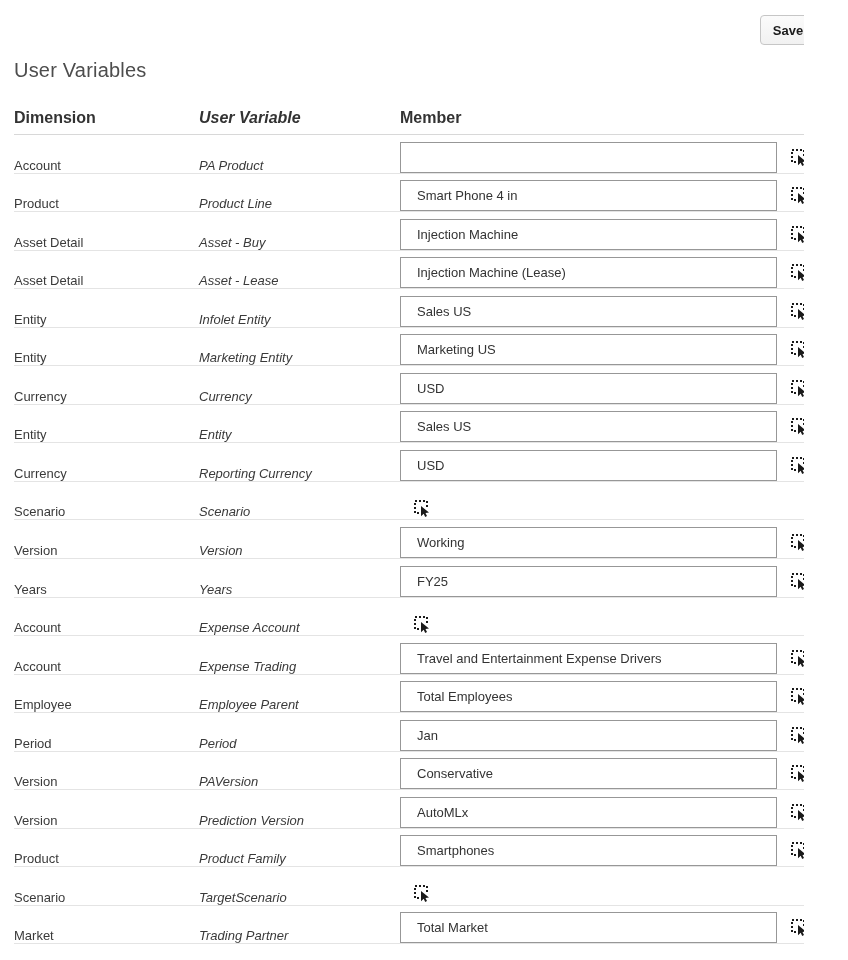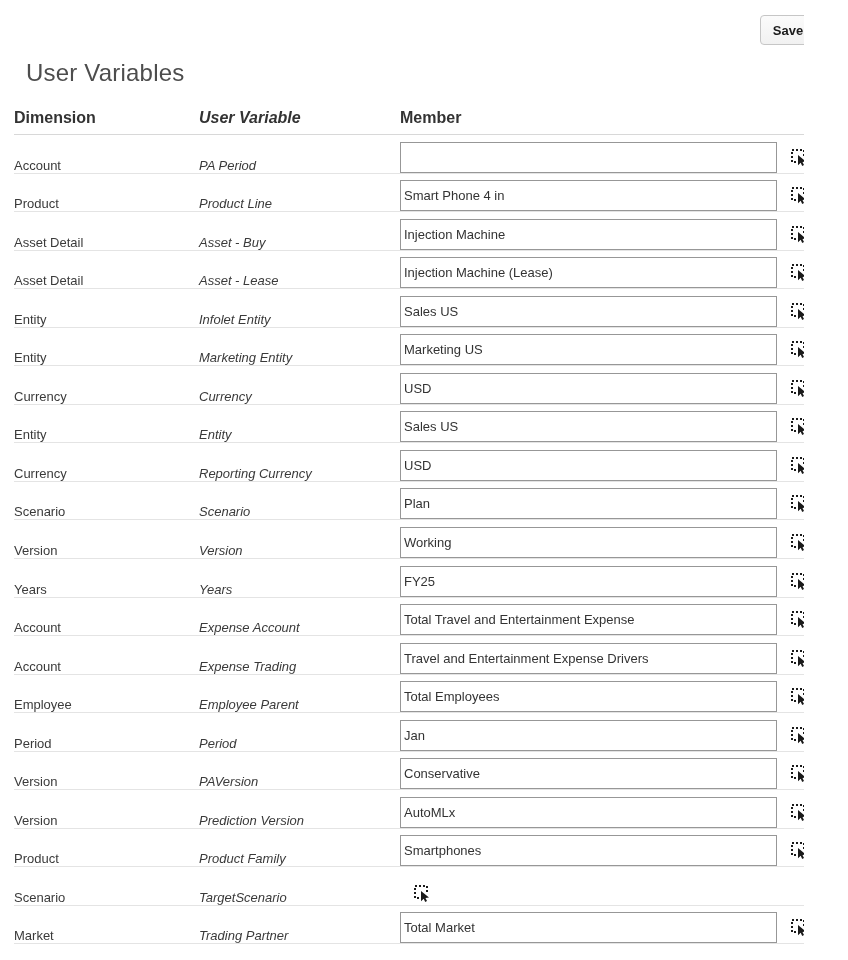--- a/index.html
+++ b/index.html
@@ -25,23 +25,23 @@
     border: 1px solid #c6c6c6;
     border-radius: 4px;
     font-family: "Liberation Sans", sans-serif;
     font-size: 13px;
     font-weight: bold;
     color: #1a1a1a;
     cursor: pointer;
   }
   .page-title {
     position: absolute;
-    left: 26px;
+    left: 14px;
     top: 59px;
-    font-size: 24px;
+    font-size: 20px;
     font-weight: 400;
     color: #4d4d4d;
     letter-spacing: 0.2px;
   }
   .uv-table {
     position: absolute;
     left: 14px;
     top: 101px;
     width: 808px;
   }
@@ -72,21 +72,21 @@
   }
   .member-input {
     width: 377px;
     height: 31px;
     border: 1px solid #979797;
     border-radius: 0;
     background: #ffffff;
     font-family: "Liberation Sans", sans-serif;
     font-size: 13px;
     color: #333333;
-    padding: 0 3px;
+    padding: 0 16px;
     outline: none;
   }
   .selector-btn {
     margin-left: 11px;
     width: 22px;
     height: 22px;
     padding: 0;
     background: none;
     border: none;
     cursor: pointer;
@@ -107,21 +107,21 @@
 
   <div class="uv-table">
     <div class="uv-header">
       <div class="col-dimension">Dimension</div>
       <div class="col-variable">User Variable</div>
       <div class="col-member">Member</div>
     </div>
     <div>
   <div class="uv-row">
     <div class="col-dimension">Account</div>
-    <div class="col-variable">PA Period</div>
+    <div class="col-variable">PA Product</div>
     <div class="cell-member">
       <input type="text" class="member-input" value="" style="">
       <button class="selector-btn">
         <span>
           <svg width="19" height="19" viewBox="0 0 19 19" xmlns="http://www.w3.org/2000/svg">
             <rect x="2" y="2" width="12" height="12" fill="none" stroke="#1a1a1a" stroke-width="2" stroke-dasharray="2 2"></rect>
             <rect x="9" y="9" width="8" height="9" fill="#ffffff"></rect>
             <path d="M8 7 L8 17.2 L10.7 14.7 L12.2 18 L14 17.1 L12.5 13.9 L16 13.6 Z" fill="#1a1a1a"></path>
           </svg>
         </span>
@@ -262,21 +262,20 @@
           </svg>
         </span>
       </button>
     </div>
   </div>
 
   <div class="uv-row">
     <div class="col-dimension">Scenario</div>
     <div class="col-variable">Scenario</div>
     <div class="cell-member">
-      <input type="text" class="member-input" value="Plan" style="">
       <button class="selector-btn">
         <span>
           <svg width="19" height="19" viewBox="0 0 19 19" xmlns="http://www.w3.org/2000/svg">
             <rect x="2" y="2" width="12" height="12" fill="none" stroke="#1a1a1a" stroke-width="2" stroke-dasharray="2 2"></rect>
             <rect x="9" y="9" width="8" height="9" fill="#ffffff"></rect>
             <path d="M8 7 L8 17.2 L10.7 14.7 L12.2 18 L14 17.1 L12.5 13.9 L16 13.6 Z" fill="#1a1a1a"></path>
           </svg>
         </span>
       </button>
     </div>
@@ -313,21 +312,20 @@
           </svg>
         </span>
       </button>
     </div>
   </div>
 
   <div class="uv-row">
     <div class="col-dimension">Account</div>
     <div class="col-variable">Expense Account</div>
     <div class="cell-member">
-      <input type="text" class="member-input" value="Total Travel and Entertainment Expense" style="">
       <button class="selector-btn">
         <span>
           <svg width="19" height="19" viewBox="0 0 19 19" xmlns="http://www.w3.org/2000/svg">
             <rect x="2" y="2" width="12" height="12" fill="none" stroke="#1a1a1a" stroke-width="2" stroke-dasharray="2 2"></rect>
             <rect x="9" y="9" width="8" height="9" fill="#ffffff"></rect>
             <path d="M8 7 L8 17.2 L10.7 14.7 L12.2 18 L14 17.1 L12.5 13.9 L16 13.6 Z" fill="#1a1a1a"></path>
           </svg>
         </span>
       </button>
     </div>

